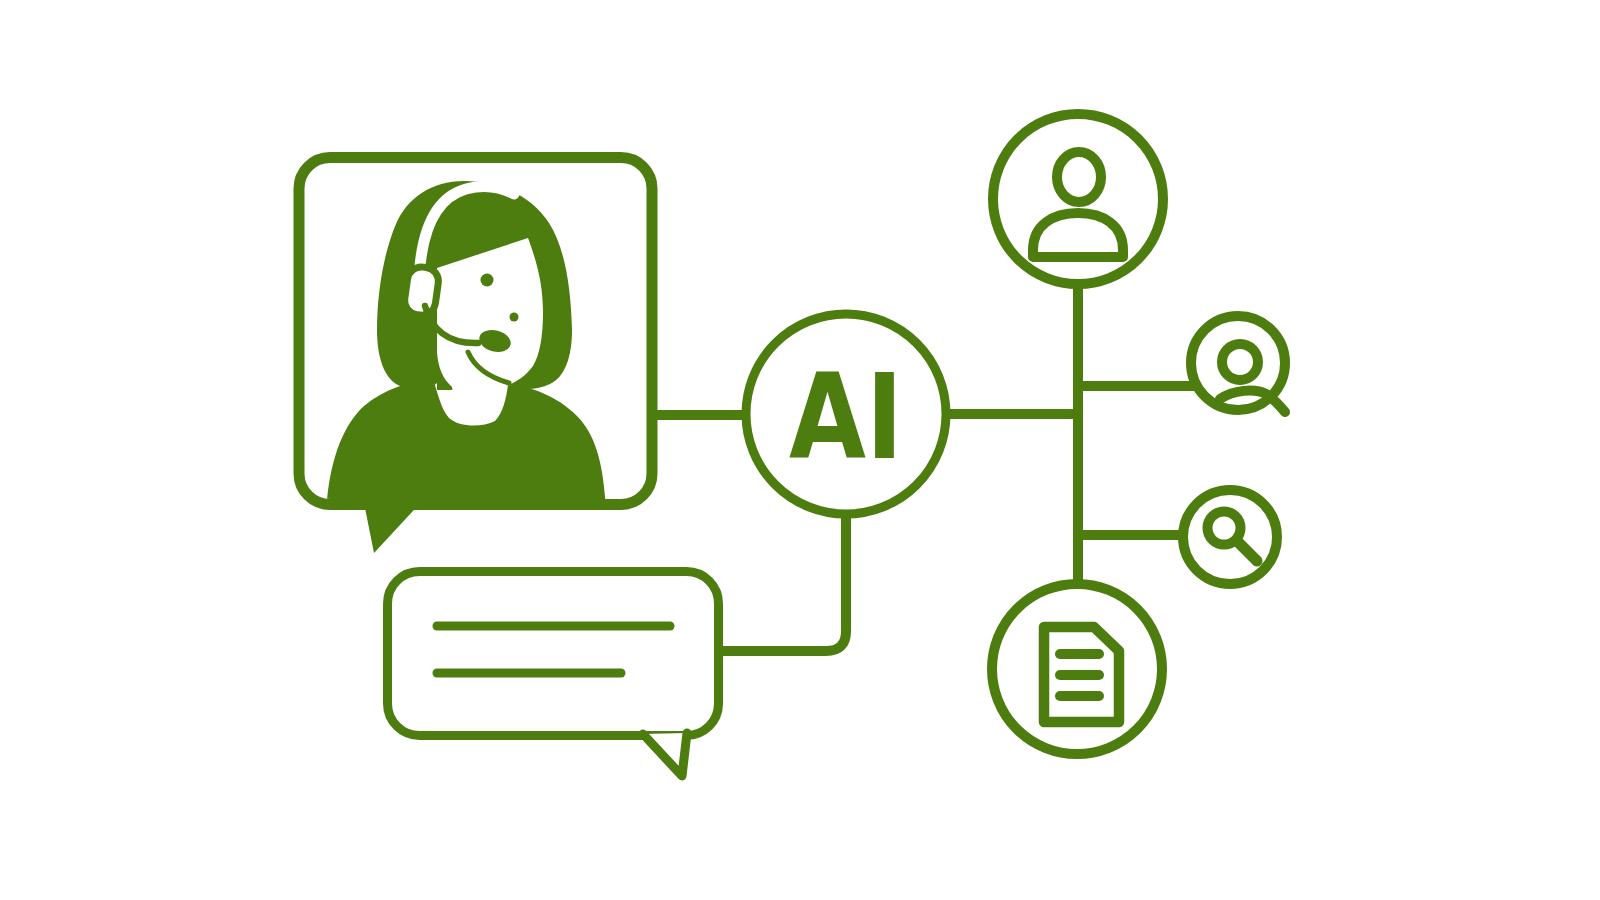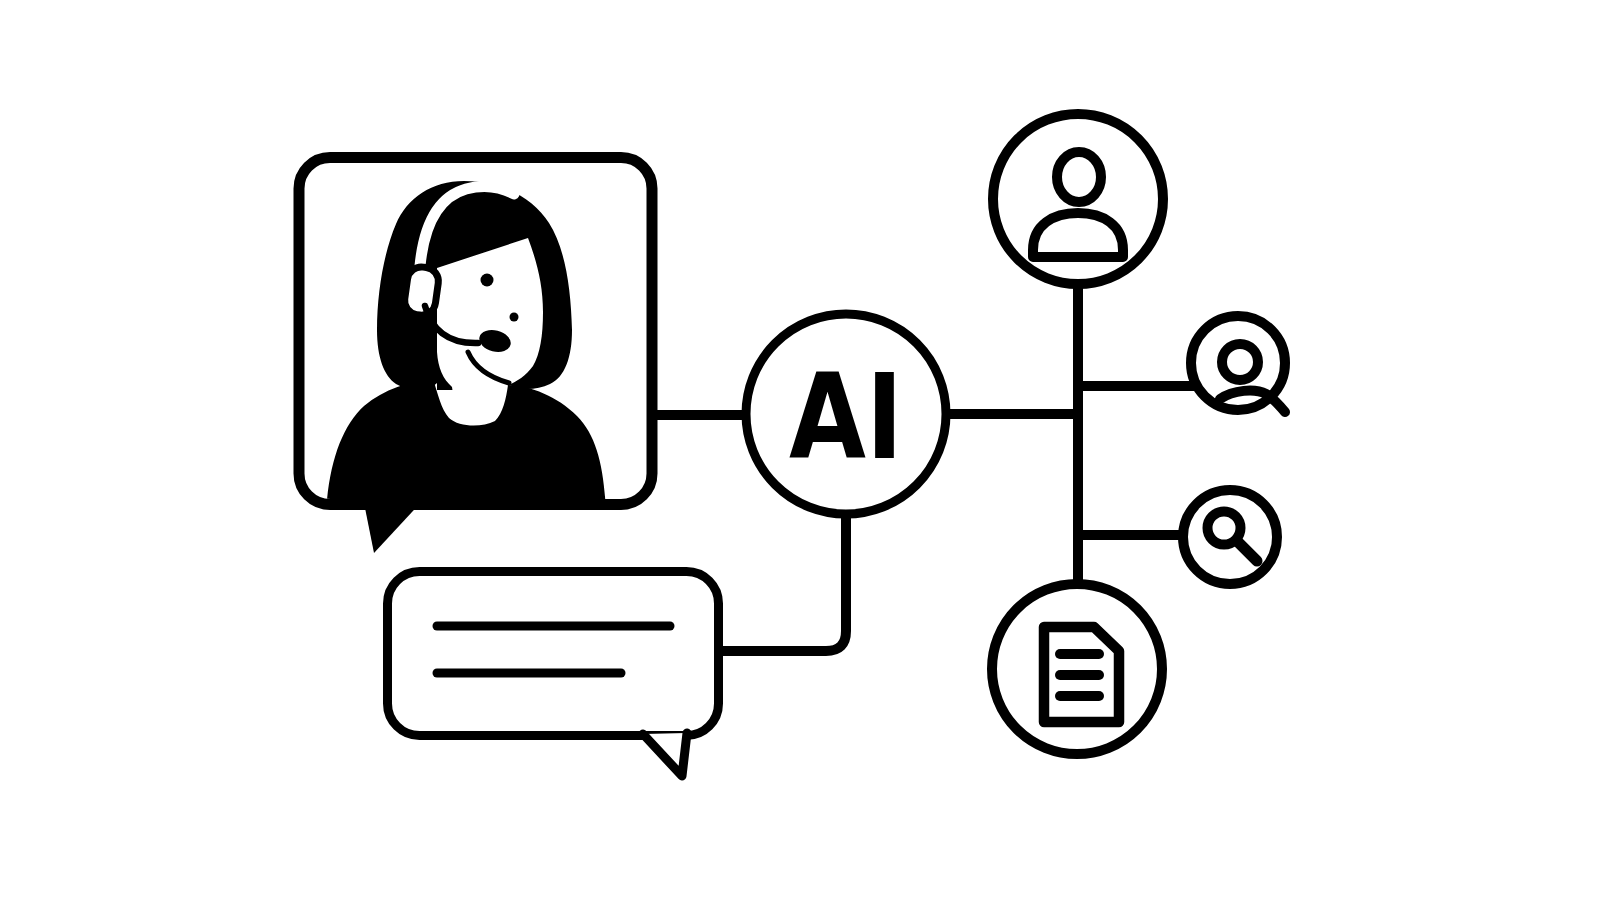--- a/index.html
+++ b/index.html
@@ -9,21 +9,21 @@
     width: 1600px;
     height: 900px;
     overflow: hidden;
     font-family: "DejaVu Sans", "Liberation Sans", sans-serif;
   }
   .stage {
     position: relative;
     width: 1600px;
     height: 900px;
     background: #ffffff;
-    color: #000000; 
+    color: #4d7c0f; 
     text-align: right;
   }
   .stage svg {
     display: block;
     width: 1600px;
     height: 900px;
   }
   .ink-stroke   { stroke: currentColor; fill: none; }
   .ink-fill     { fill: currentColor; stroke: none; }
   .white-fill   { fill: #ffffff; }

